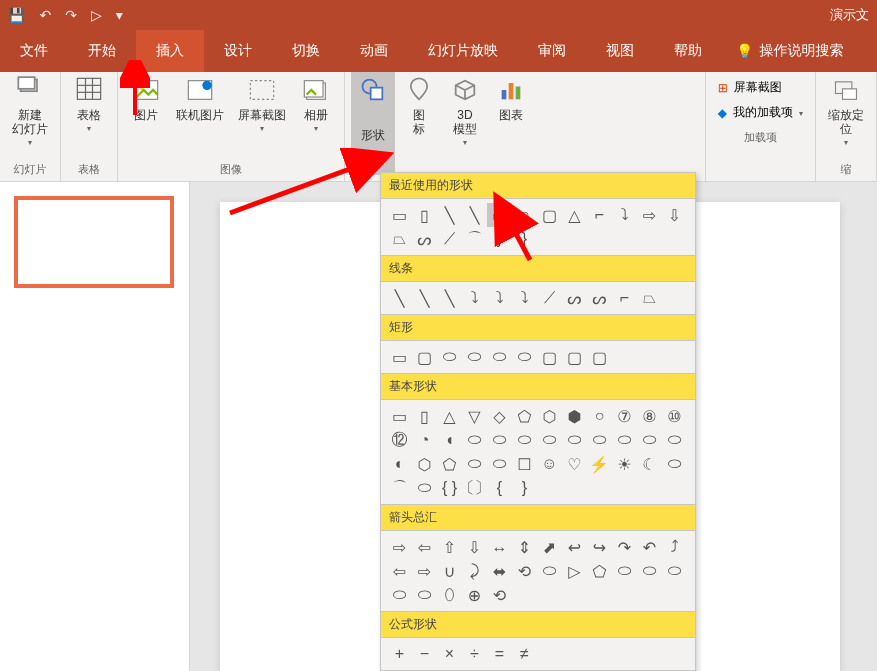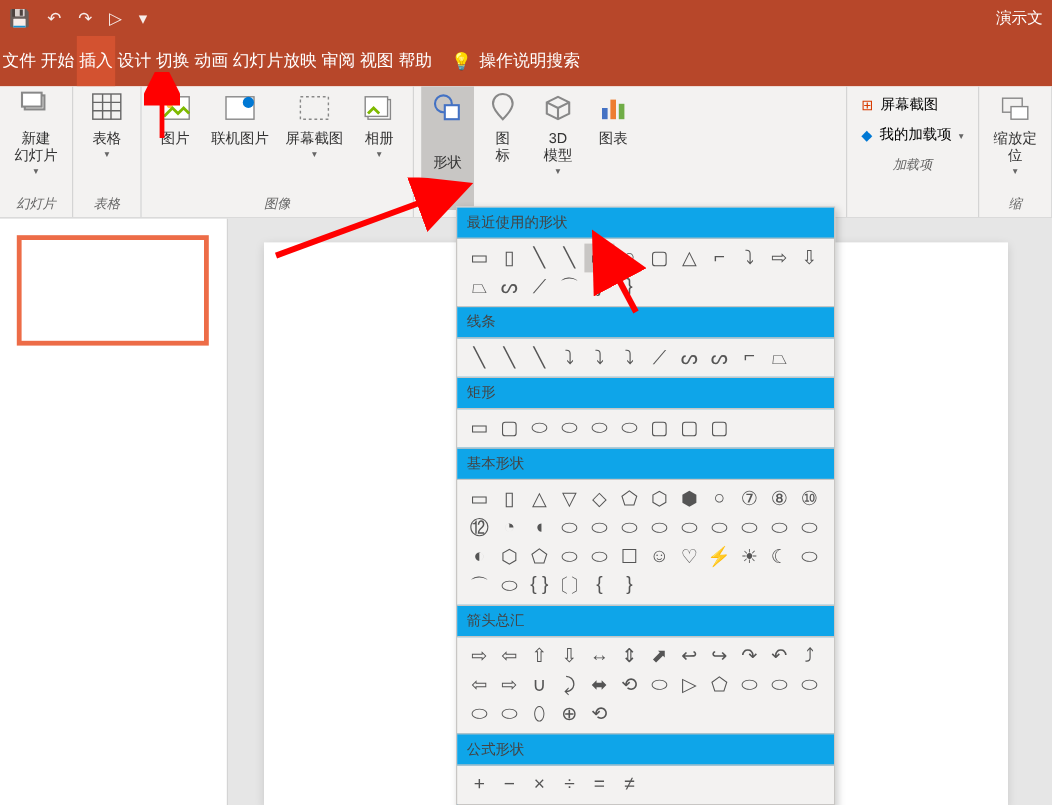--- a/index.html
+++ b/index.html
@@ -4,46 +4,46 @@
   <style>
     * { margin: 0; padding: 0; box-sizing: border-box; font-family: "Microsoft YaHei", sans-serif; }
     body { width: 877px; height: 671px; overflow: hidden; background: #fff; }
     
     .titlebar { background: #b7472a; height: 30px; display: flex; align-items: center; padding: 0 8px; color: #fff; }
     .titlebar-icons { display: flex; gap: 14px; align-items: center; }
     .titlebar-icon { font-size: 14px; opacity: 0.9; }
     .titlebar-title { margin-left: auto; font-size: 13px; }
     
     .ribbon-tabs { background: #b7472a; height: 42px; display: flex; align-items: stretch; color: #fff; padding-left: 0; }
-    .ribbon-tab { padding: 0 2px; display: flex; align-items: center; font-size: 14px; cursor: pointer; position: relative; }
+    .ribbon-tab { padding: 0 20px; display: flex; align-items: center; font-size: 14px; cursor: pointer; position: relative; }
     .ribbon-tab.active { background: #d35230; }
     .search-hint { display: flex; align-items: center; gap: 6px; padding: 0 14px; font-size: 14px; }
     
     .ribbon-content { background: #f3f2f1; height: 110px; border-bottom: 1px solid #d4d4d4; display: flex; position: relative; }
     .ribbon-group { border-right: 1px solid #d4d4d4; display: flex; flex-direction: column; height: 100%; }
     .ribbon-group-items { display: flex; flex: 1; align-items: flex-start; padding: 0 6px 0; gap: 2px; }
-    .ribbon-group-label { text-align: center; font-size: 11px; color: #666; padding: 2px 0 4px; font-style: italic; }
+    .ribbon-group-label { text-align: center; font-size: 11px; color: #666; padding: 2px 0 4px; }
     
     .ribbon-btn { display: flex; flex-direction: column; align-items: center; padding: 2px 6px; cursor: pointer; min-width: 42px; }
     .ribbon-btn.open { background: #c8c6c4; gap: 20px; }
     .ribbon-icon { width: 32px; height: 32px; display: flex; align-items: center; justify-content: center; margin-bottom: 2px; }
     .ribbon-label { font-size: 12px; color: #333; text-align: center; line-height: 14px; white-space: pre; }
     .dropdown-caret { font-size: 8px; color: #666; margin-top: 2px; }
     
     .ribbon-stacked { display: flex; flex-direction: column; gap: 2px; padding: 4px 8px; }
     .ribbon-small { display: flex; align-items: center; gap: 6px; font-size: 12px; cursor: pointer; padding: 3px 4px; }
     
     .content-area { display: flex; height: calc(671px - 182px); background: #e6e6e6; }
     .slide-panel { width: 190px; background: #fff; border-right: 1px solid #d4d4d4; padding: 14px; }
     .slide-thumb { width: 160px; height: 92px; border: 4px solid #ed6c47; background: #fff; }
     .slide-canvas { flex: 1; background: #e6e6e6; padding: 20px 0 0 30px; position: relative; }
     .slide-page { width: 620px; height: 470px; background: #fff; box-shadow: 0 2px 8px rgba(0,0,0,0.15); }
     
     .shapes-dropdown { position: absolute; left: 380px; top: 172px; width: 316px; background: #f3f2f1; border: 1px solid #c8c6c4; box-shadow: 2px 2px 6px rgba(0,0,0,0.2); z-index: 100; }
-    .shapes-header { background: #0ea5e9; padding: 4px 8px; font-size: 12px; color: #444; border-top: 1px solid #c8c6c4; border-bottom: 1px solid #c8c6c4; }
+    .shapes-header { background: #fde047; padding: 4px 8px; font-size: 12px; color: #444; border-top: 1px solid #c8c6c4; border-bottom: 1px solid #c8c6c4; }
     .shapes-header:first-child { border-top: none; }
     .shapes-grid { display: flex; flex-wrap: wrap; padding: 4px 6px; gap: 0; }
     .shape-item { width: 25px; height: 24px; display: flex; align-items: center; justify-content: center; cursor: pointer; color: #555; font-size: 16px; }
     .shape-item.highlight { background: #c8c6c4; }
     
     .red-arrow { position: absolute; z-index: 200; pointer-events: none; }
     .arrow1 { left: 120px; top: 60px; }
     .arrow2 { left: 220px; top: 148px; }
     .arrow3 { left: 490px; top: 190px; }
     

